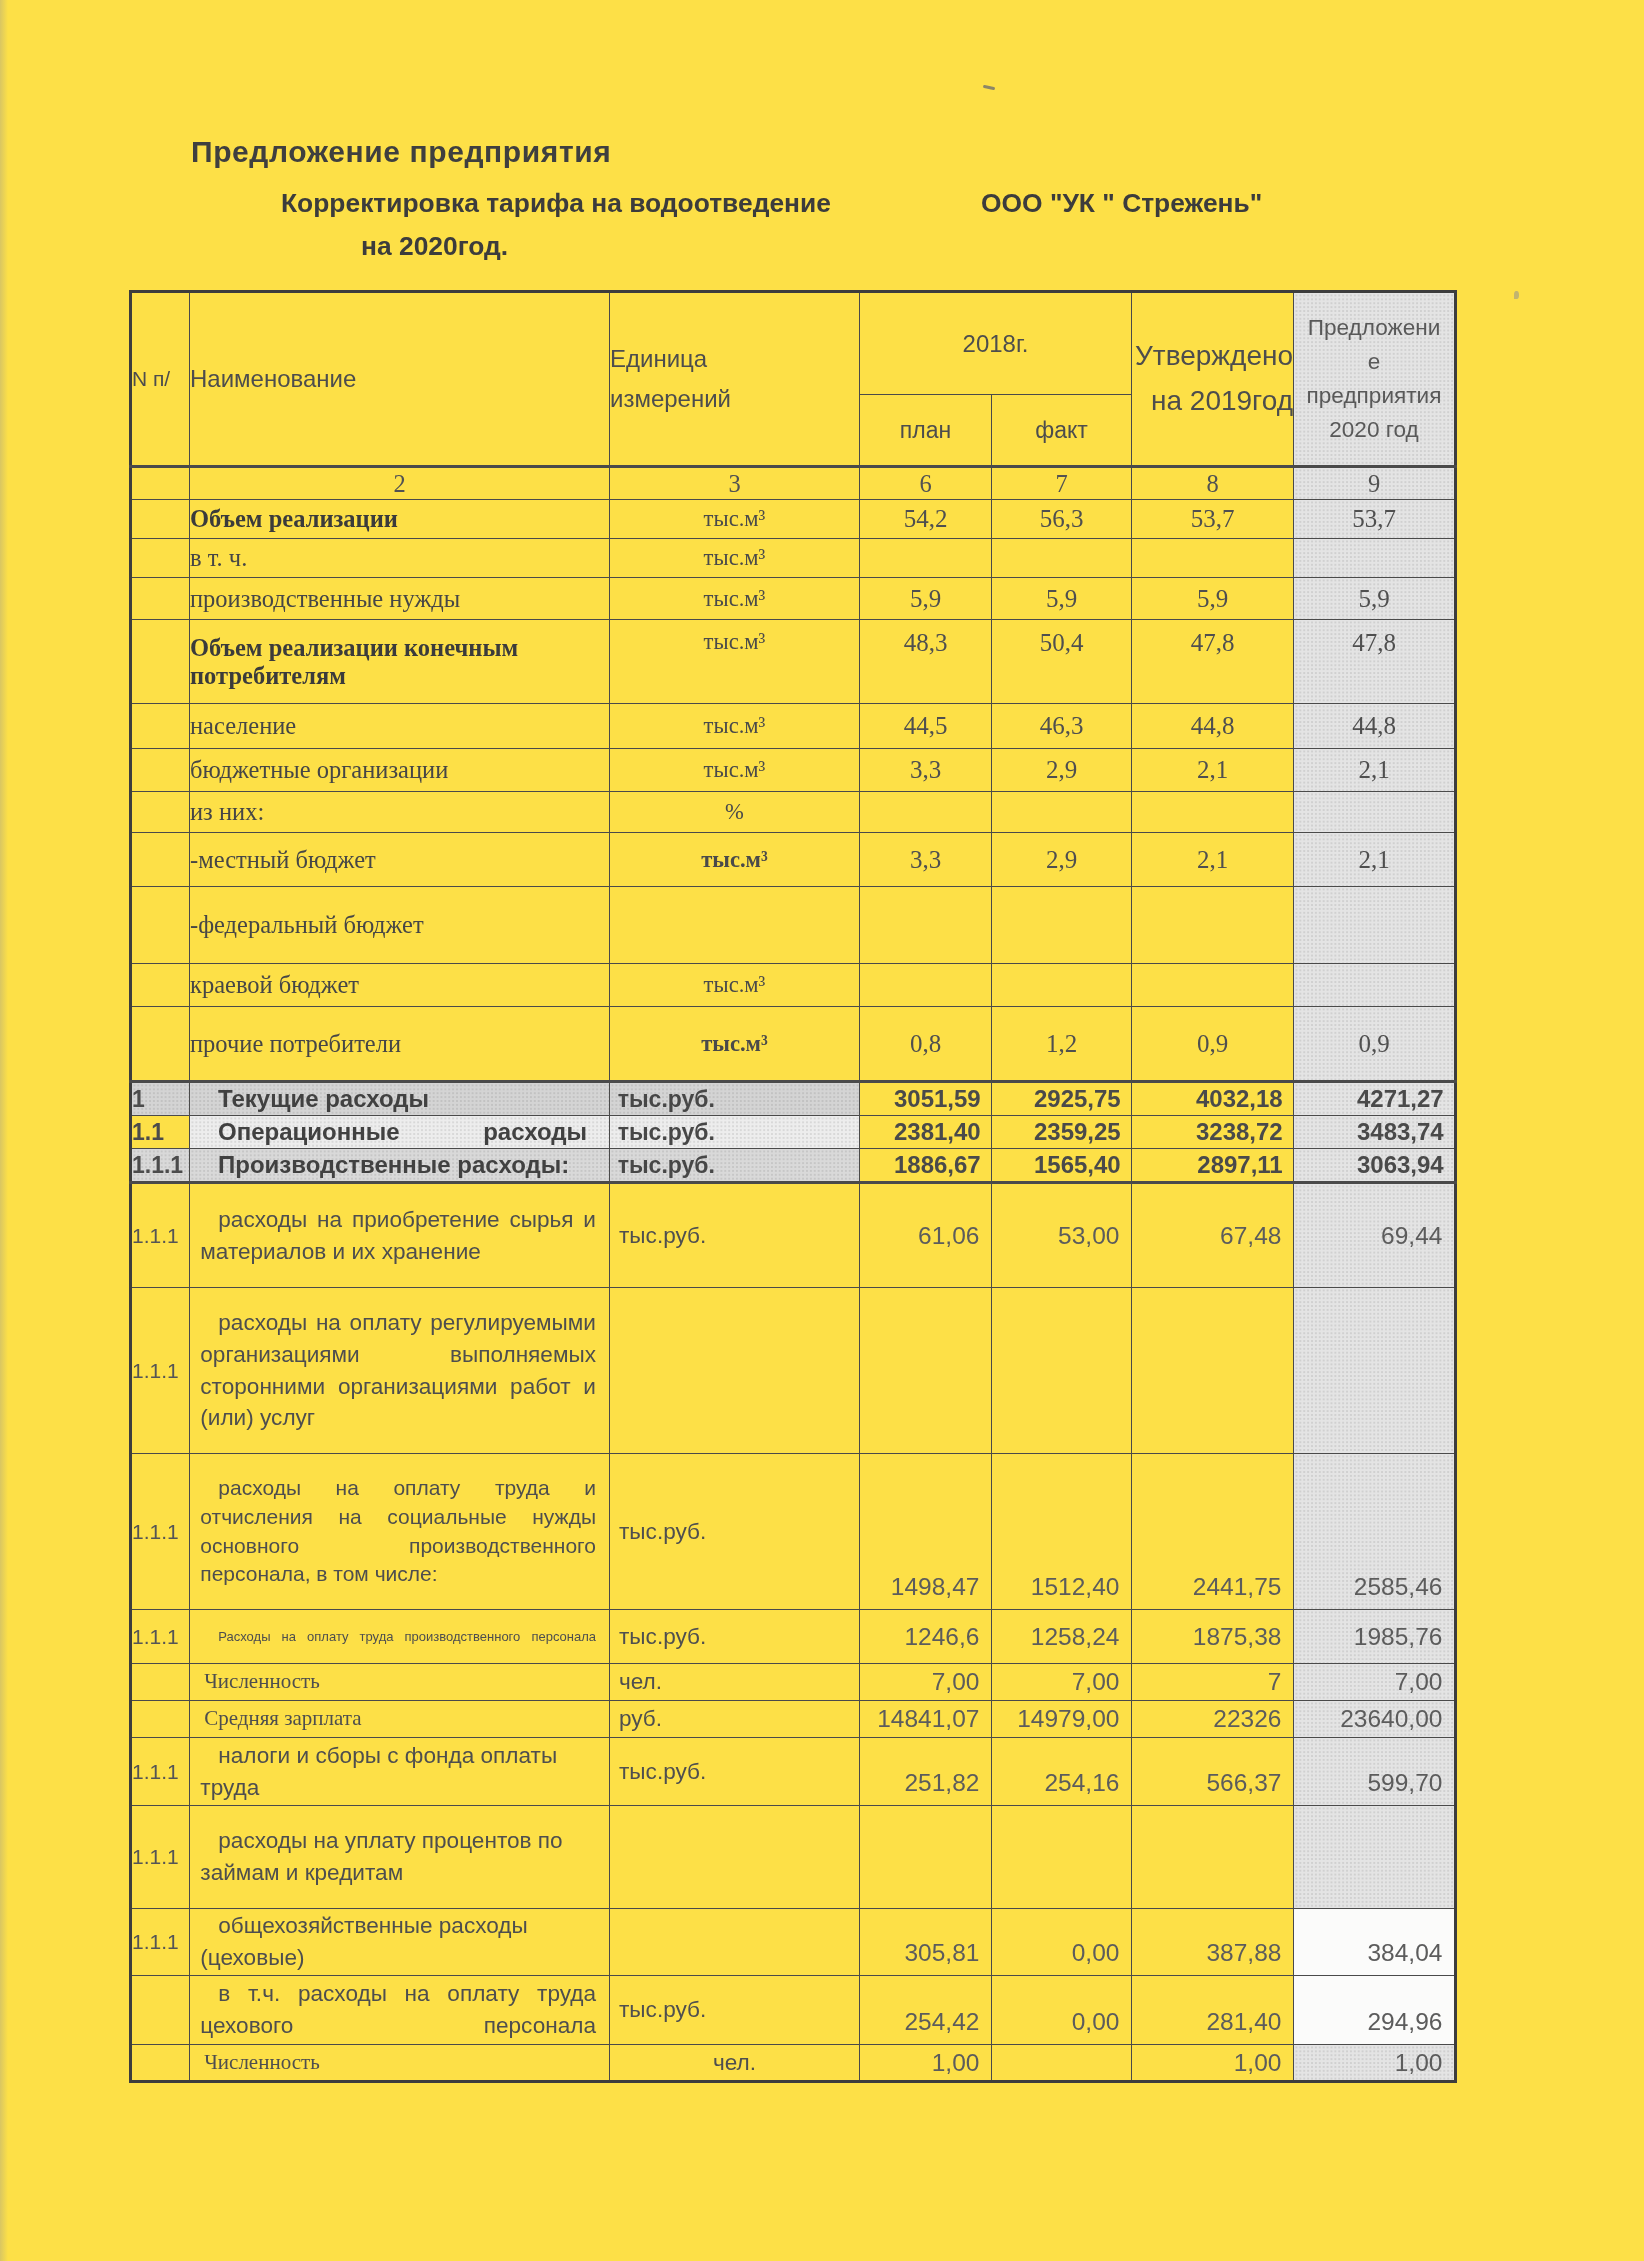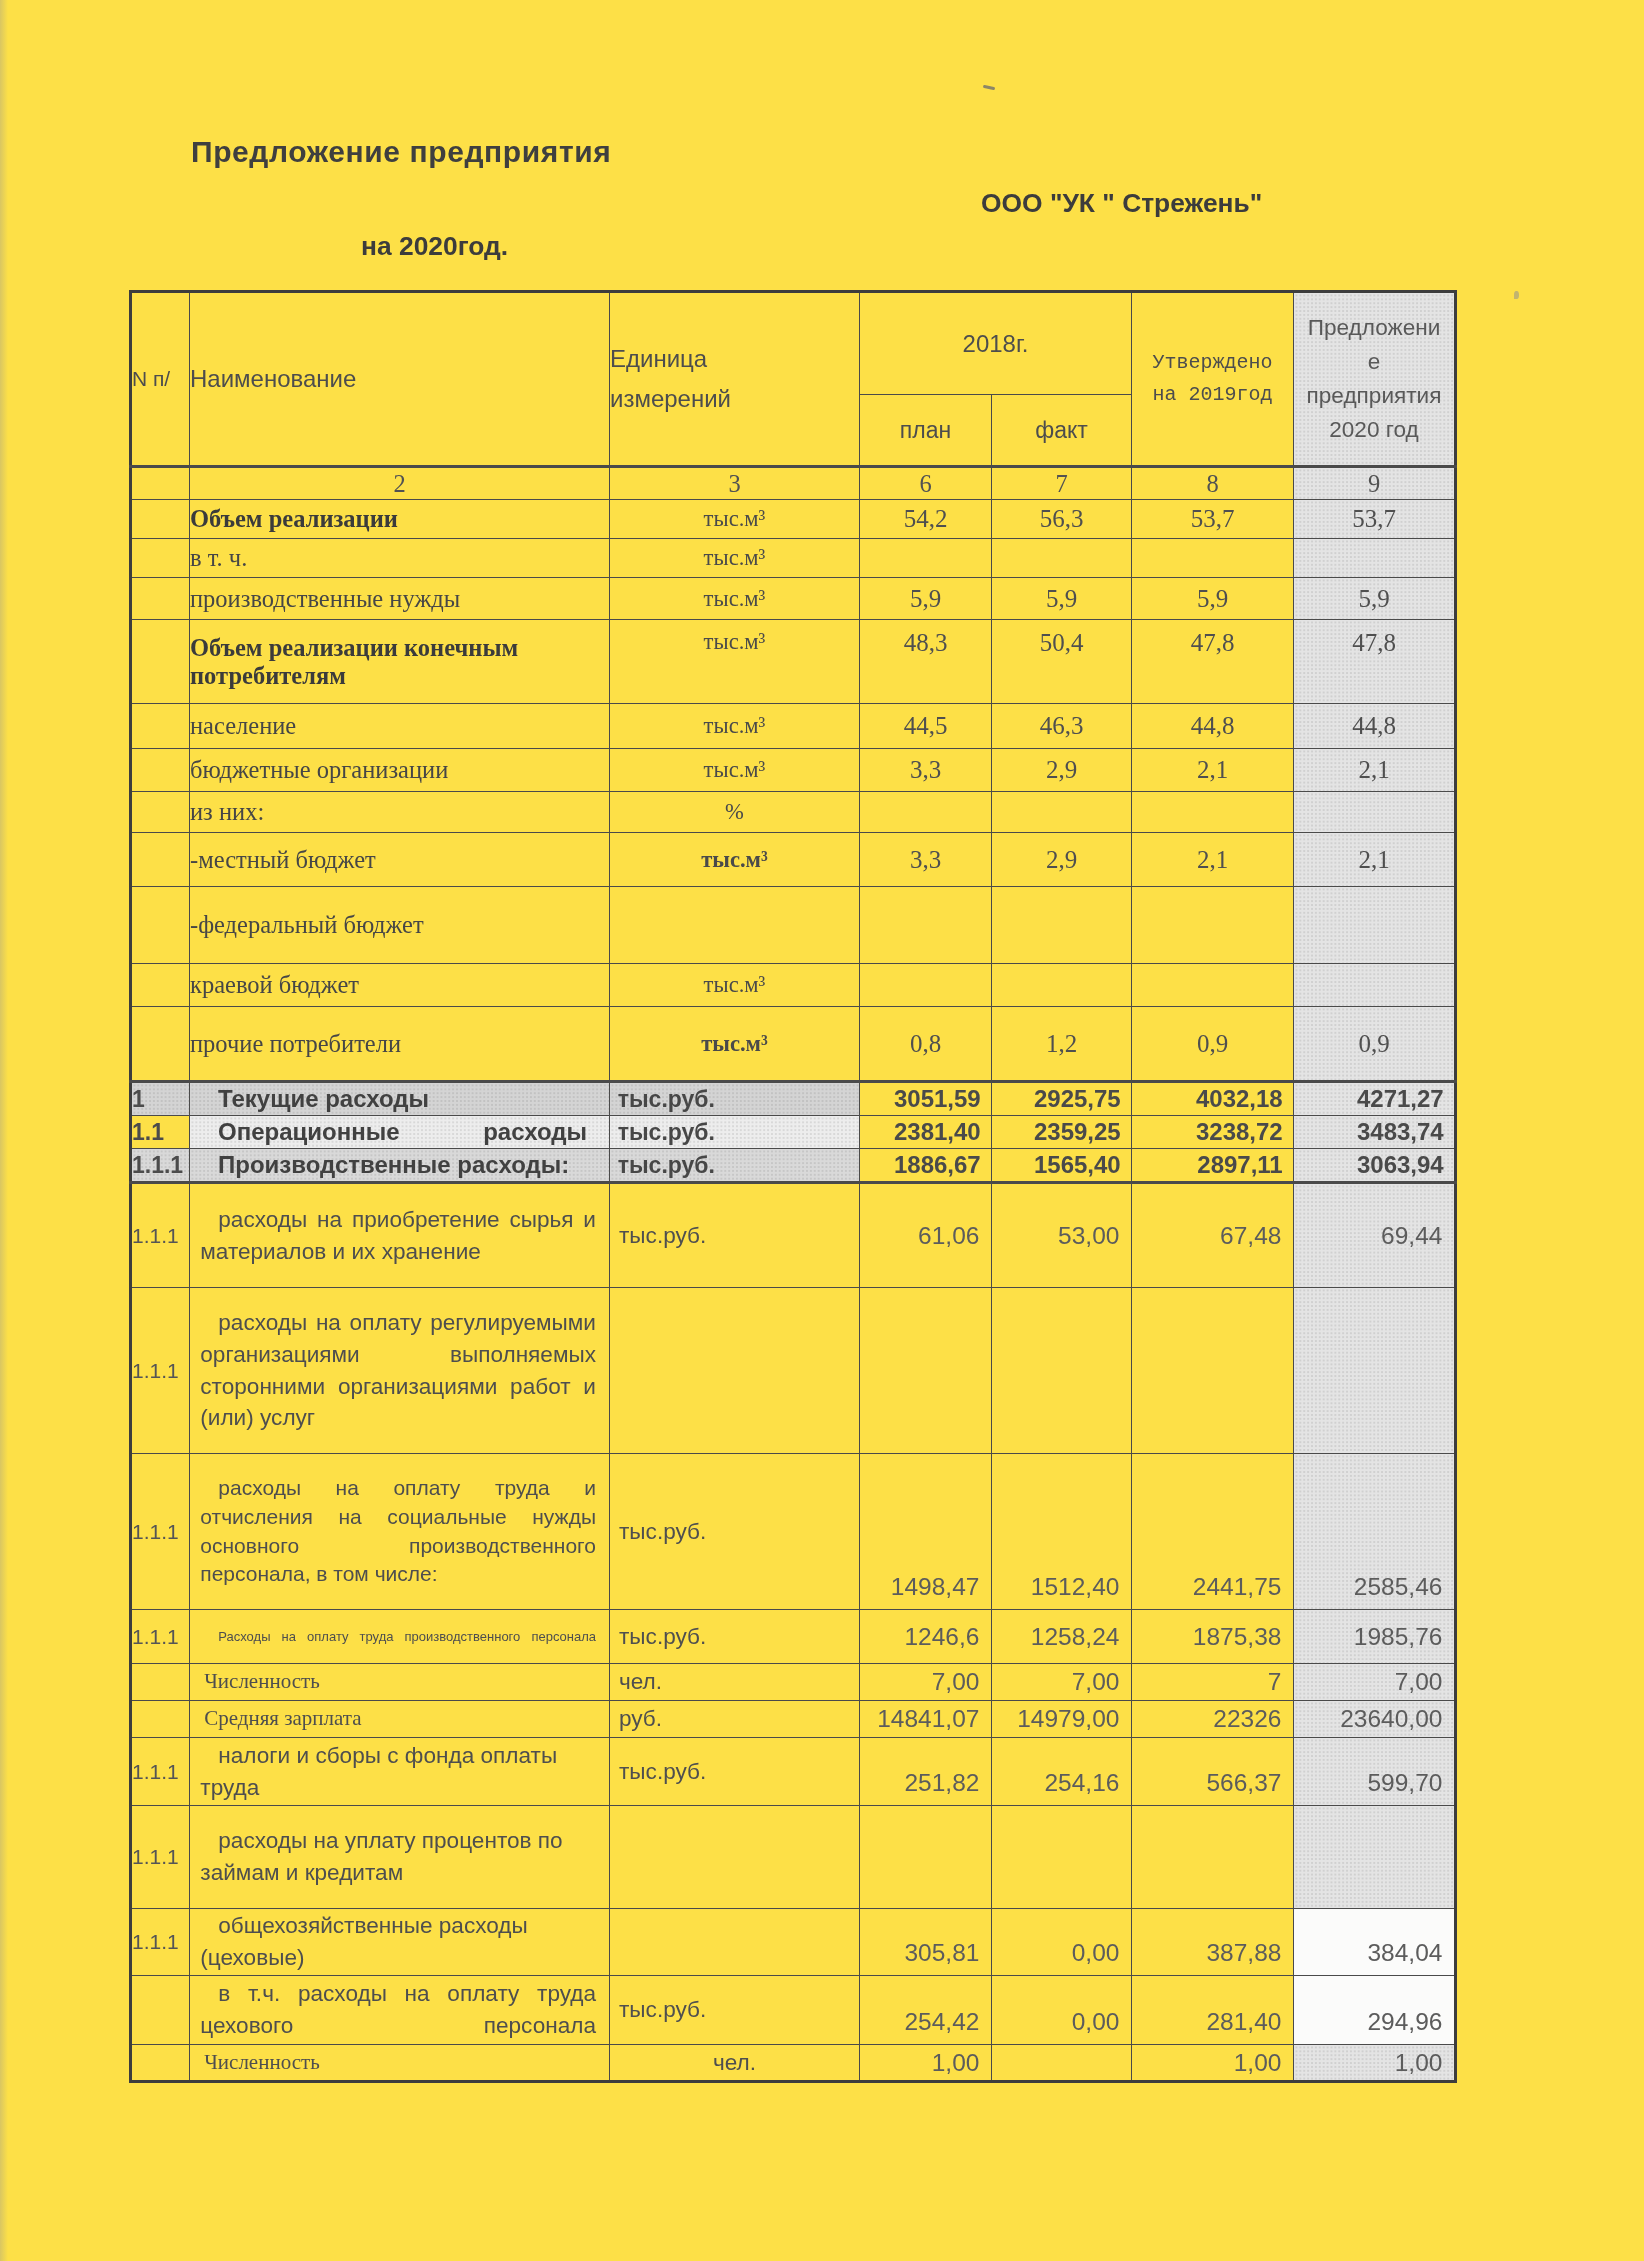--- a/index.html
+++ b/index.html
@@ -42,21 +42,21 @@
   tr.secc .c-num, tr.secc .c-name, tr.secc .c-unit { background-color:#d9d9d9; }
   tbody tr.ns td.c-2020 { background:#fbfbfa; }
 
   
   th { font-weight:400; color:#4d4d4d; }
   .h-num  { font-size:21px; text-align:left; padding-left:5.2px; }
   .h-name { font-size:24px; text-align:left; padding-left:49px; }
   .h-unit { font-size:24px; text-align:left; padding-left:13px; line-height:1.65; white-space:pre-line; }
   .h-2018 { font-size:24px; text-align:center; }
   .h-pf   { font-size:23px; text-align:center; }
-  .h-2019 { font-size:20px; text-align:center; padding-left:6.4px; line-height:1.6; white-space:pre-line;font-family:Liberation Mono, monospace; }
+  .h-2019 { font-size:28px; text-align:right; padding-left:6.4px; line-height:1.6; white-space:pre-line; }
   .h-2020 { font-size:22.6px; text-align:center; line-height:1.5; white-space:pre-line; color:#595959; }
 
   tr.numbers td { border-top-width:3.2px; font-family:"Liberation Serif",serif; font-size:24.5px; text-align:center; color:#525252; }
 
   
   .c-num { font-size:22px; padding-left:3.9px; color:#4c4c4c; white-space:nowrap; }
   .c-name{ padding-left:10.3px; padding-right:9px; color:#464646; }
 
   
   tr.vol .c-name { font-family:"Liberation Serif",serif; font-size:24.5px; }
@@ -89,20 +89,21 @@
   tr.uc  .c-unit { text-align:center; padding-left:0; }
   tr.exp .val    { font-size:24.5px; text-align:right; padding-right:11.6px; color:#5c5c5c; }
   tr.vb  .val    { vertical-align:bottom; padding-bottom:7.7px; }
   td.c-2020      { color:#6a6a6a; }
 </style>
 </head>
 <body>
 
 <div class="page">
   <div class="title">Предложение предприятия</div>
+  <div class="sub1">Корректировка тарифа на водоотведение</div>
   <div class="company">ООО  "УК " Стрежень"</div>
   <div class="sub2">на 2020год.</div>
   <div class="artifact a1"></div>
   <div class="artifact a2"></div>
 
   <table class="main">
     <colgroup>
       <col style="width:59px">
         <col style="width:420px">
         <col style="width:250px">

